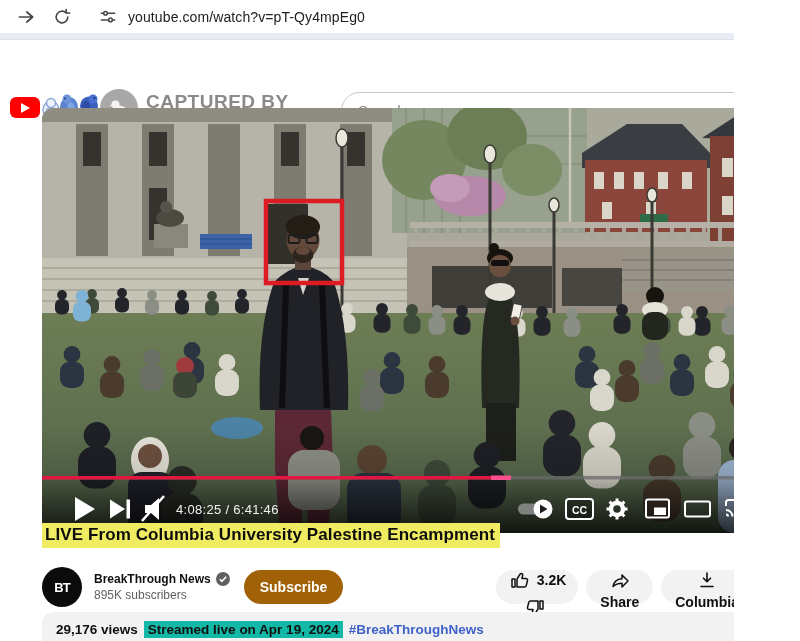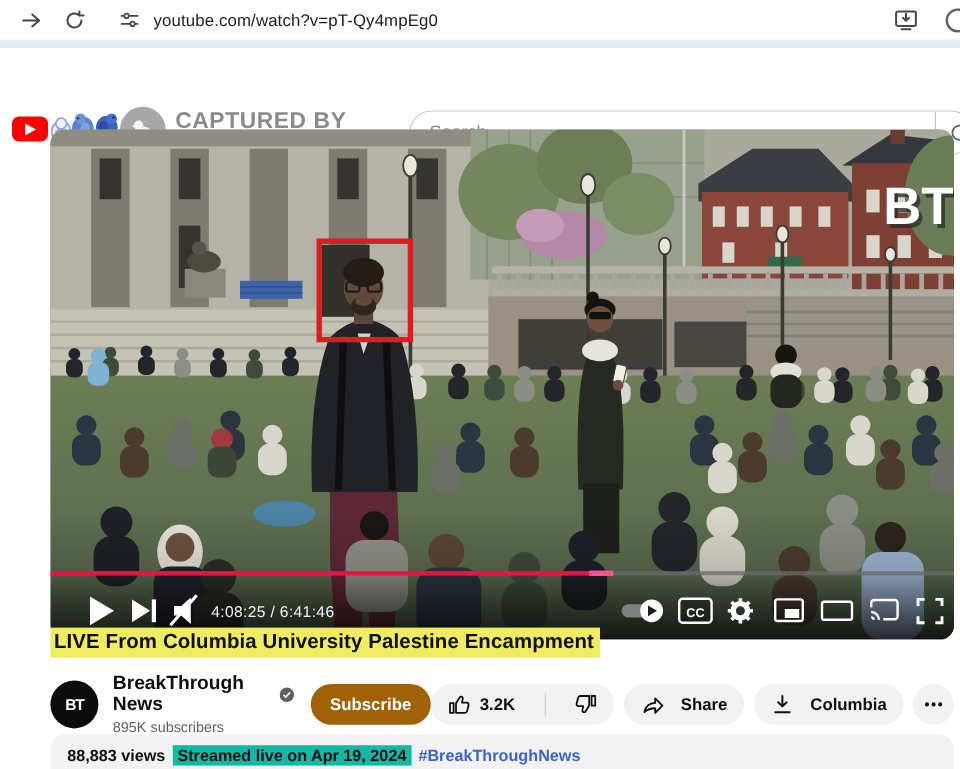--- a/index.html
+++ b/index.html
@@ -1,17 +1,17 @@
 <!DOCTYPE html>
 <html><head>
 <meta charset="utf-8">
 <style>
   * { margin:0; padding:0; box-sizing:border-box; }
   body { font-family:"Liberation Sans", sans-serif; background:#fff; }
-  .page { position:relative; width:800px; height:641px; overflow:hidden; background:#fff; }
+  .page { position:relative; width:734px; height:641px; overflow:hidden; background:#fff; }
 
   
   .browser-bar { position:absolute; left:0; top:0; width:800px; height:33px; background:#fff; display:flex; align-items:center; }
   .b-icon { width:20px; height:20px; margin-left:16px; color:#474747; flex:0 0 auto; }
   .url-box { display:flex; align-items:center; margin-left:14px; flex:1; }
   .url-text { font-size:14px; color:#202124; margin-left:10px; letter-spacing:.1px; }
   .b-right { position:absolute; right:34px; top:6px; width:22px; height:22px; color:#474747; }
   .b-partial { position:absolute; right:-8px; top:7px; width:20px; height:20px; border:2px solid #5f6368; border-radius:50%; }
   .chrome-strip { position:absolute; left:0; top:33px; width:800px; height:7px; background:#e8ecf5; border-bottom:1px solid #dfe3ec; }
 
@@ -32,25 +32,25 @@
   .video-wrap { position:absolute; left:42px; top:108px; width:753px; height:425px; border-radius:12px; overflow:hidden; background:#8a8d83; }
   svg text { font-family:"Liberation Sans",sans-serif; }
 
   
   .title-row { position:absolute; left:42px; top:523px; }
   .title-hl { display:inline-block; background:#f0ec62; color:#0d0d0d; font-size:17px; font-weight:700; padding:2px 5px 3px 3px; letter-spacing:.1px; }
   .channel-row { position:absolute; left:42px; top:566px; width:753px; height:42px; display:flex; align-items:center; }
   .avatar { width:40px; height:40px; border-radius:50%; background:#0b0b0b; color:#fff; display:flex; align-items:center; justify-content:center; font-weight:700; font-size:13px; letter-spacing:-1px; flex:0 0 auto; }
   .ch-meta { margin-left:12px; }
   .ch-name-line { display:flex; align-items:center; gap:5px; }
-  .ch-name { font-size:16px; font-weight:700; color:#0f0f0f; }
+  .ch-name { font-size:12px; font-weight:700; color:#0f0f0f; }
   .ch-subs { font-size:12px; color:#606060; margin-top:2px; }
   .subscribe-btn { margin-left:14px; background:#a16207; color:#fff; border:none; border-radius:18px; height:34px; padding:0 16px; font-size:14px; font-weight:600; font-family:"Liberation Sans",sans-serif; cursor:pointer; }
   .actions { margin-left:auto; display:flex; align-items:center; gap:8px; }
-  .pill { display:flex; align-items:center; background:#f2f2f2; border-radius:18px; height:34px; padding:0 14px; font-size:14px; font-weight:600; color:#0f0f0f; cursor:pointer; gap:13px; }
+  .pill { display:flex; align-items:center; background:#f2f2f2; border-radius:18px; height:34px; padding:0 14px; font-size:14px; font-weight:600; color:#0f0f0f; cursor:pointer; gap:4px;flex-direction:column; }
   .pill svg { flex:0 0 auto; }
   .like-pill { padding:0; }
   .like-seg { display:flex; align-items:center; gap:7px; padding:0 12px 0 14px; height:100%; }
   .like-div { width:1px; height:20px; background:#d0d0d0; }
   .dislike-seg { display:flex; align-items:center; padding:0 14px 0 10px; height:100%; }
   .more-pill { width:34px; height:34px; border-radius:50%; background:#f2f2f2; display:flex; align-items:center; justify-content:center; cursor:pointer; }
 
   
   .desc-box { position:absolute; left:42px; top:612px; width:753px; height:40px; background:#f2f2f2; border-radius:12px; padding:9px 14px; cursor:pointer; }
   .desc-line { display:flex; align-items:center; gap:6px; font-size:13.5px; font-weight:700; color:#0f0f0f; white-space:nowrap; }
@@ -516,19 +516,19 @@
             <circle cx="3.5" cy="9" r="1.7" fill="#0f0f0f"></circle>
             <circle cx="9" cy="9" r="1.7" fill="#0f0f0f"></circle>
             <circle cx="14.5" cy="9" r="1.7" fill="#0f0f0f"></circle>
           </svg>
       </div>
     </div>
   </div>
 
   <div class="desc-box">
     <div class="desc-line">
-      <span>88,883 views</span>
+      <span>29,176 views</span>
       <span class="desc-hl">Streamed live on Apr 19, 2024</span>
       <span class="desc-tag">#BreakThroughNews</span>
     </div>
   </div>
 
 </div>
 
 </body></html>

